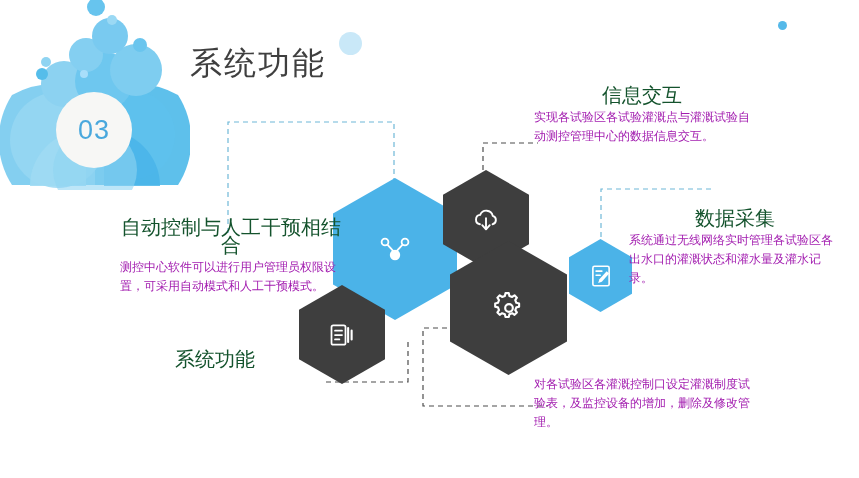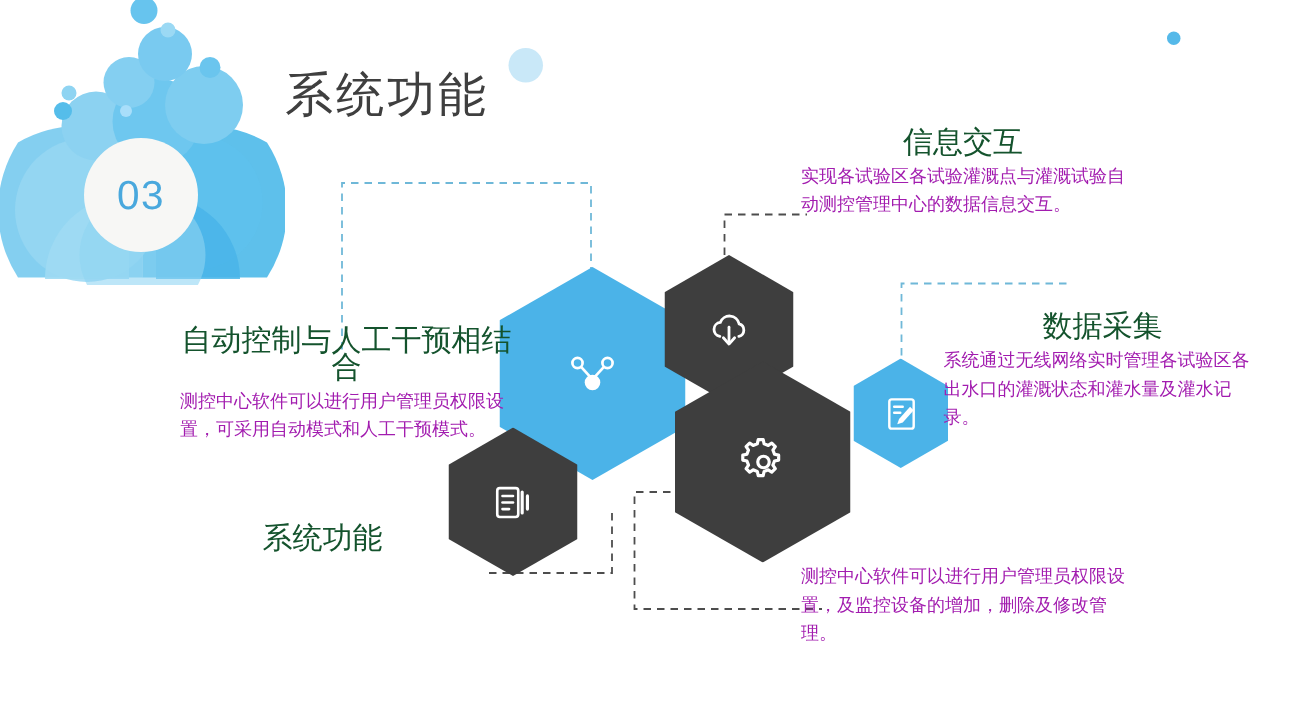--- a/index.html
+++ b/index.html
@@ -238,16 +238,16 @@
   <div class="tb center" style="left:629px;top:209px;width:212px;">
     <div class="tb-head">数据采集</div>
     <div class="tb-body">系统通过无线网络实时管理各试验区各出水口的灌溉状态和灌水量及灌水记录。</div>
   </div>
 
   <div class="tb center" style="left:105px;top:350px;width:220px;">
     <div class="tb-head">系统功能</div>
   </div>
 
   <div class="tb center" style="left:534px;top:375px;width:220px;">
-    <div class="tb-body">测控中心软件可以进行用户管理员权限设置，及监控设备的增加，删除及修改管理。</div>
+    <div class="tb-body">对各试验区各灌溉控制口设定灌溉制度试验表，及监控设备的增加，删除及修改管理。</div>
   </div>
 
 </div>
 
 </body></html>

